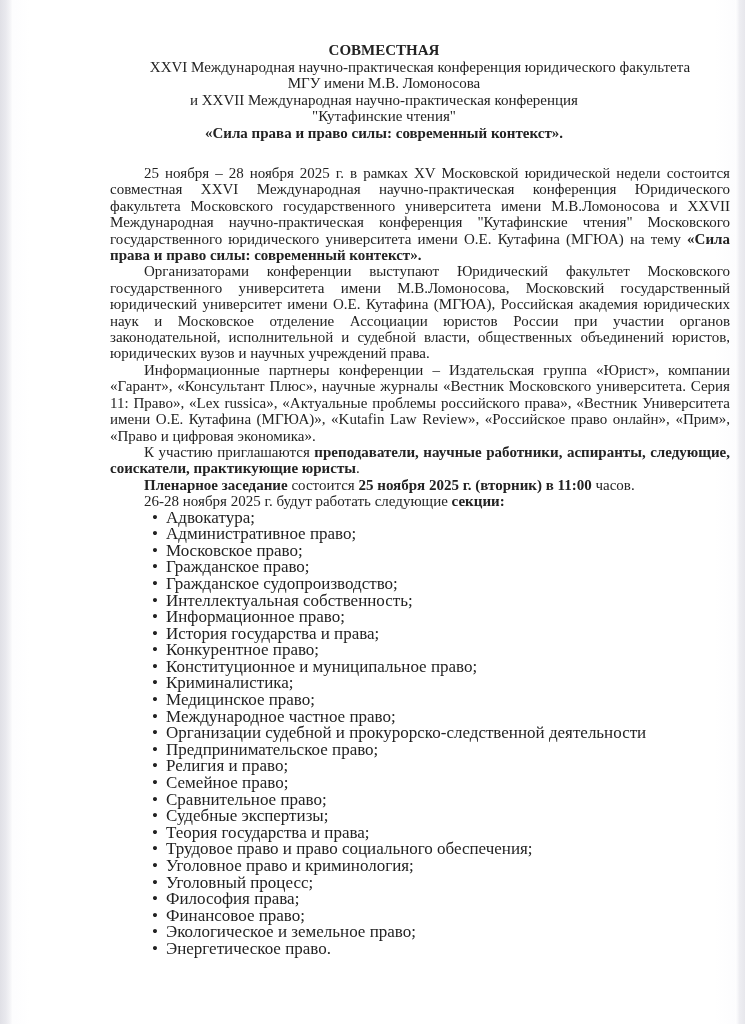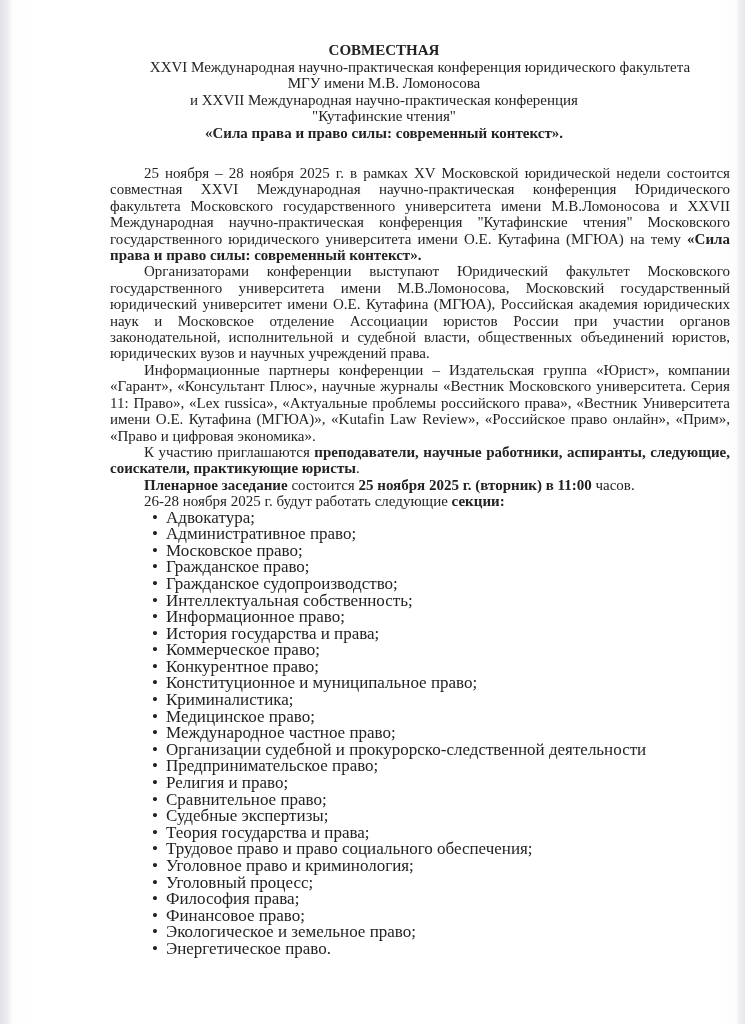--- a/index.html
+++ b/index.html
@@ -78,29 +78,29 @@
       </div>
     <ul class="sections-list" id="sections-list">
         <li><span class="bullet">•</span><span>Адвокатура;</span></li>
         <li><span class="bullet">•</span><span>Административное право;</span></li>
         <li><span class="bullet">•</span><span>Московское право;</span></li>
         <li><span class="bullet">•</span><span>Гражданское право;</span></li>
         <li><span class="bullet">•</span><span>Гражданское судопроизводство;</span></li>
         <li><span class="bullet">•</span><span>Интеллектуальная собственность;</span></li>
         <li><span class="bullet">•</span><span>Информационное право;</span></li>
         <li><span class="bullet">•</span><span>История государства и права;</span></li>
-        <li><span class="bullet">•</span><span>Коммерческое право;</span></li>
         <li><span class="bullet">•</span><span>Конкурентное право;</span></li>
         <li><span class="bullet">•</span><span>Конституционное и муниципальное право;</span></li>
         <li><span class="bullet">•</span><span>Криминалистика;</span></li>
         <li><span class="bullet">•</span><span>Медицинское право;</span></li>
         <li><span class="bullet">•</span><span>Международное частное право;</span></li>
         <li><span class="bullet">•</span><span>Организации судебной и прокурорско-следственной деятельности</span></li>
         <li><span class="bullet">•</span><span>Предпринимательское право;</span></li>
         <li><span class="bullet">•</span><span>Религия и право;</span></li>
+        <li><span class="bullet">•</span><span>Семейное право;</span></li>
         <li><span class="bullet">•</span><span>Сравнительное право;</span></li>
         <li><span class="bullet">•</span><span>Судебные экспертизы;</span></li>
         <li><span class="bullet">•</span><span>Теория государства и права;</span></li>
         <li><span class="bullet">•</span><span>Трудовое право и право социального обеспечения;</span></li>
         <li><span class="bullet">•</span><span>Уголовное право и криминология;</span></li>
         <li><span class="bullet">•</span><span>Уголовный процесс;</span></li>
         <li><span class="bullet">•</span><span>Философия права;</span></li>
         <li><span class="bullet">•</span><span>Финансовое право;</span></li>
         <li><span class="bullet">•</span><span>Экологическое и земельное право;</span></li>
         <li><span class="bullet">•</span><span>Энергетическое право.</span></li>

